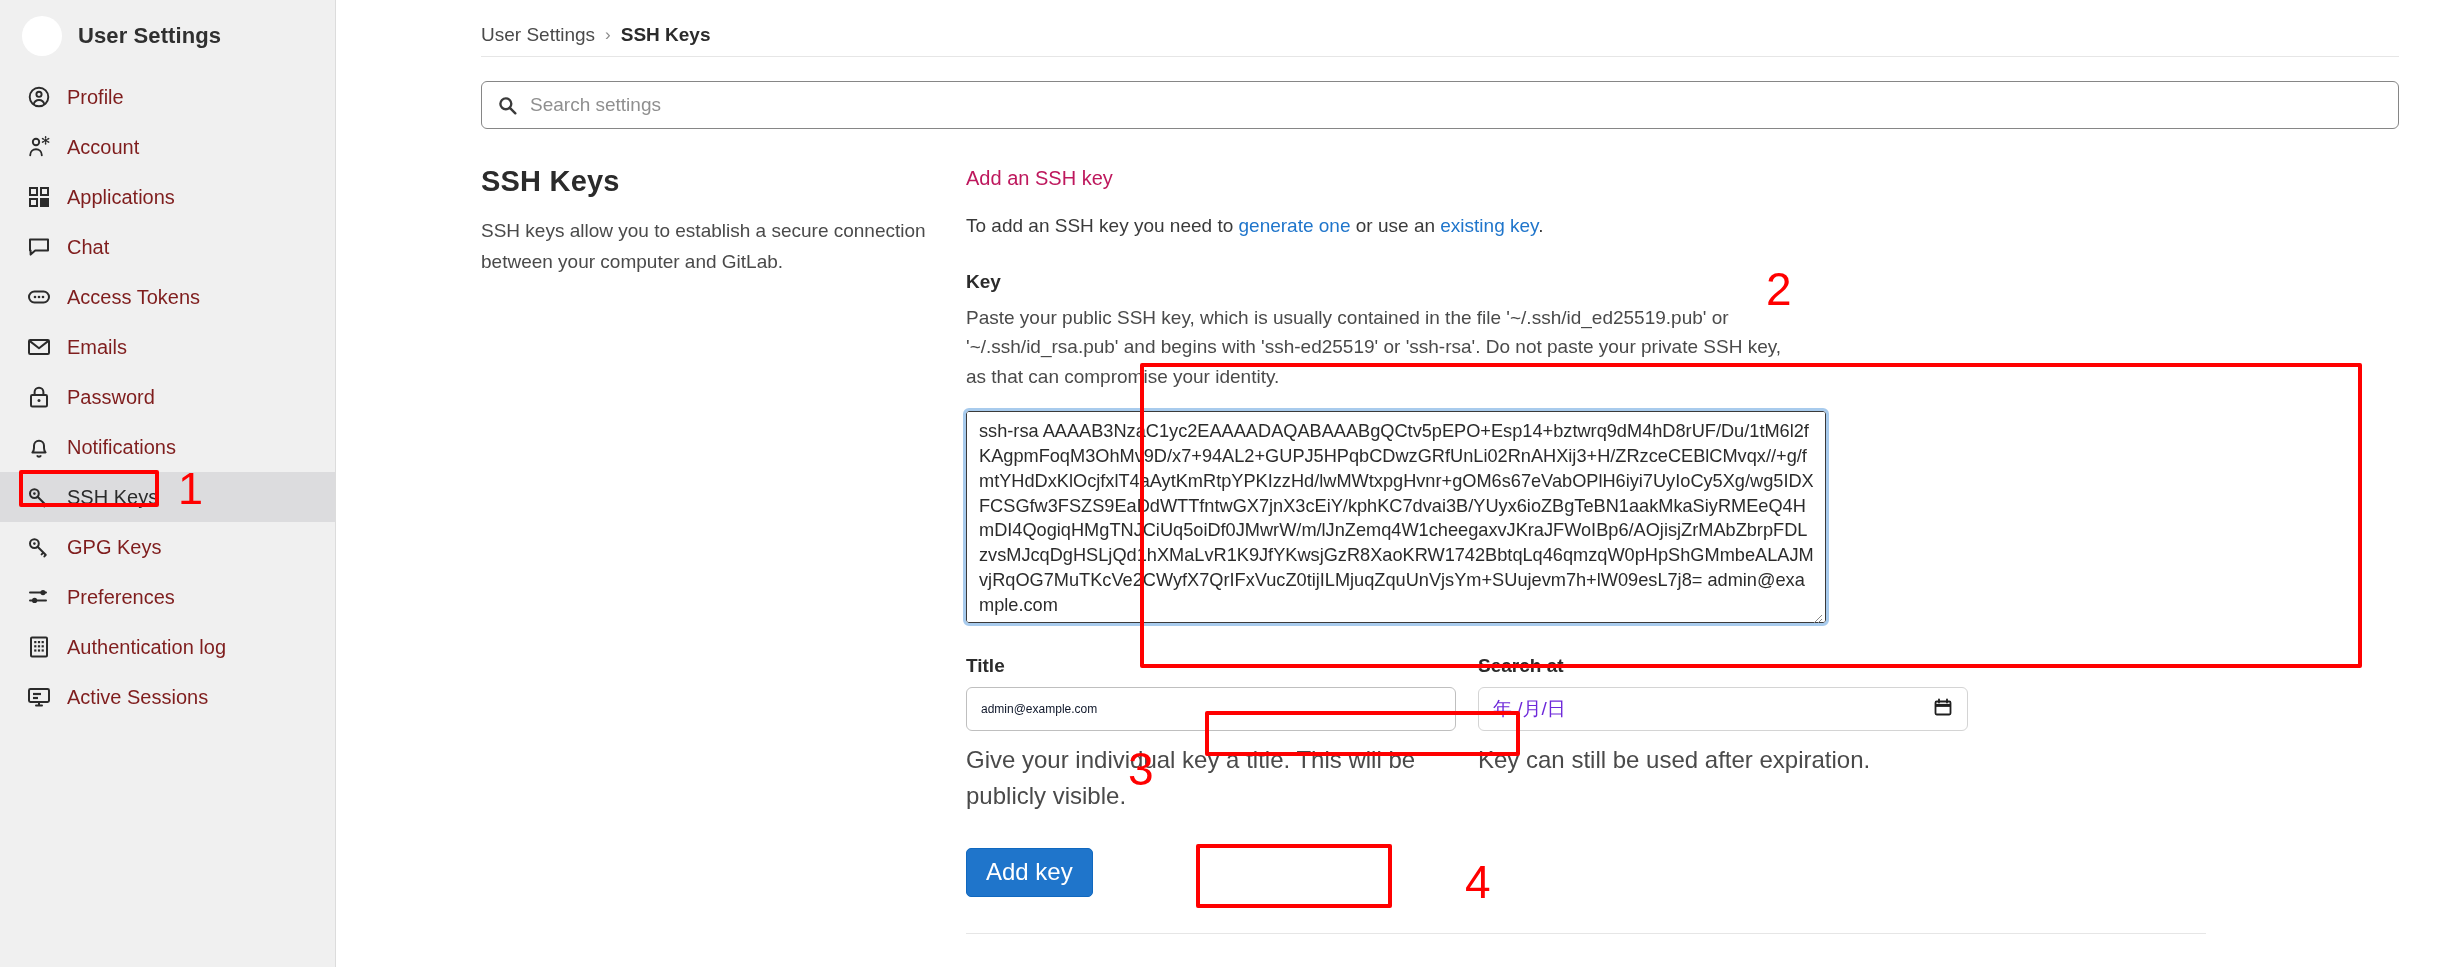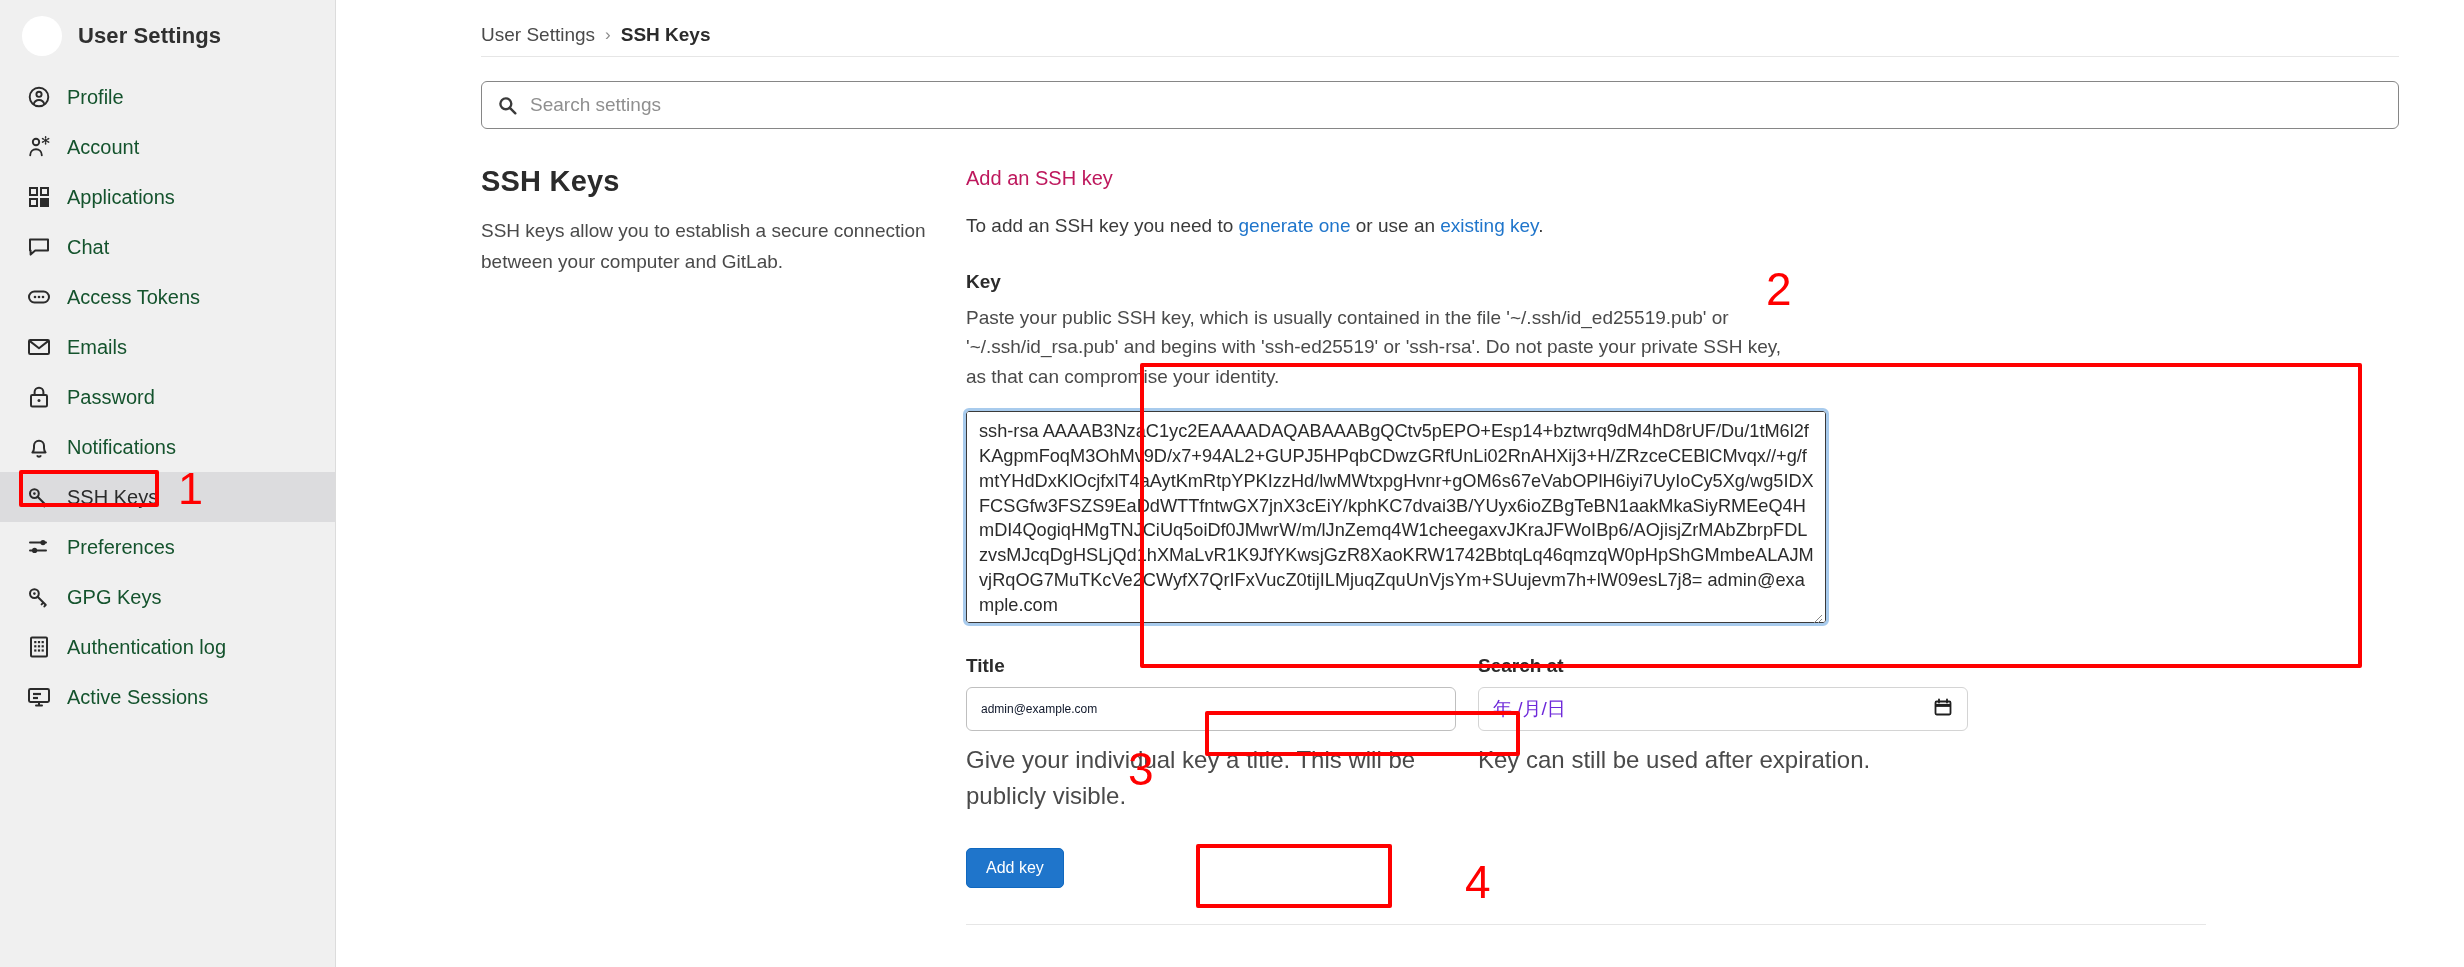--- a/index.html
+++ b/index.html
@@ -52,21 +52,21 @@
     font-size: 20px;
     cursor: pointer;
     position: relative;
   }
   .sb-item .ic {
     width: 26px; height: 26px;
     flex: 0 0 26px;
     display: flex; align-items: center; justify-content: center;
     color: #2b2b2b;
   }
-  .sb-item .lbl { color: #14532d; font-size: 20px; line-height: 1; }
+  .sb-item .lbl { color: #7f1d1d; font-size: 20px; line-height: 1; }
   .sb-item.active { background: #dcdcde; }
   .sb-item.active .lbl { color: #2b2b2b; }
 
   
   .main {
     flex: 1 1 auto;
     position: relative;
     background: #fff;
     padding: 0;
   }
@@ -241,21 +241,21 @@
   .fld .hint {
     font-size: 24px; color: #4a4a4a; margin-top: 11px; line-height: 1.5;
   }
 
   .add-key-btn {
     margin-top: 34px;
     background: #1f75cb;
     color: #fff;
     border: 1px solid #1068bf;
     border-radius: 5px;
-    font-size: 16px;
+    font-size: 24px;
     font-family: "Liberation Sans", sans-serif;
     padding: 9px 19px;
     cursor: pointer;
     line-height: 1.2;
   }
   .btn-row { display: flex; align-items: center; }
 
   .hr-bottom {
     border: 0; border-top: 1px solid #e6e6e6;
     margin: 36px 0 0 0;
@@ -376,37 +376,37 @@
               <circle cx="7.4" cy="8.6" r="4.4"></circle>
               <circle cx="7.4" cy="8.6" r="1.3" fill="currentColor" stroke="none"></circle>
               <path d="m10.6 11.8 8 8M16.4 17.6l-1.8 1.8M18.8 19.9l-1.4 1.5" stroke-linecap="round"></path>
             </svg>
           </span>
           <span class="lbl">SSH Keys</span>
         </div>
         <div class="sb-item">
           <span class="ic">
             <svg width="24" height="24" viewBox="0 0 24 24" fill="none" stroke="currentColor" stroke-width="2">
+              <circle cx="7.4" cy="8.6" r="4.4"></circle>
+              <circle cx="7.4" cy="8.6" r="1.3" fill="currentColor" stroke="none"></circle>
+              <path d="m10.6 11.8 8 8M16.4 17.6l-1.8 1.8M18.8 19.9l-1.4 1.5" stroke-linecap="round"></path>
+            </svg>
+          </span>
+          <span class="lbl">GPG Keys</span>
+        </div>
+        <div class="sb-item">
+          <span class="ic">
+            <svg width="24" height="24" viewBox="0 0 24 24" fill="none" stroke="currentColor" stroke-width="2">
               <line x1="3" y1="7.6" x2="19" y2="7.6" stroke-linecap="round"></line>
               <line x1="3" y1="15.4" x2="19" y2="15.4" stroke-linecap="round"></line>
               <circle cx="16" cy="7.6" r="2.6" fill="currentColor" stroke="none"></circle>
               <circle cx="7.6" cy="15.4" r="2.6" fill="currentColor" stroke="none"></circle>
             </svg>
           </span>
           <span class="lbl">Preferences</span>
-        </div>
-        <div class="sb-item">
-          <span class="ic">
-            <svg width="24" height="24" viewBox="0 0 24 24" fill="none" stroke="currentColor" stroke-width="2">
-              <circle cx="7.4" cy="8.6" r="4.4"></circle>
-              <circle cx="7.4" cy="8.6" r="1.3" fill="currentColor" stroke="none"></circle>
-              <path d="m10.6 11.8 8 8M16.4 17.6l-1.8 1.8M18.8 19.9l-1.4 1.5" stroke-linecap="round"></path>
-            </svg>
-          </span>
-          <span class="lbl">GPG Keys</span>
         </div>
         <div class="sb-item">
           <span class="ic">
             <svg width="22" height="24" viewBox="0 0 22 24" fill="none" stroke="currentColor" stroke-width="2">
               <rect x="3" y="2.6" width="16" height="18.8" rx="1"></rect>
               <g fill="currentColor" stroke="none">
                 <rect x="6.2" y="6" width="2.2" height="2.2"></rect>
                 <rect x="9.9" y="6" width="2.2" height="2.2"></rect>
                 <rect x="13.6" y="6" width="2.2" height="2.2"></rect>
                 <rect x="6.2" y="10.2" width="2.2" height="2.2"></rect>

